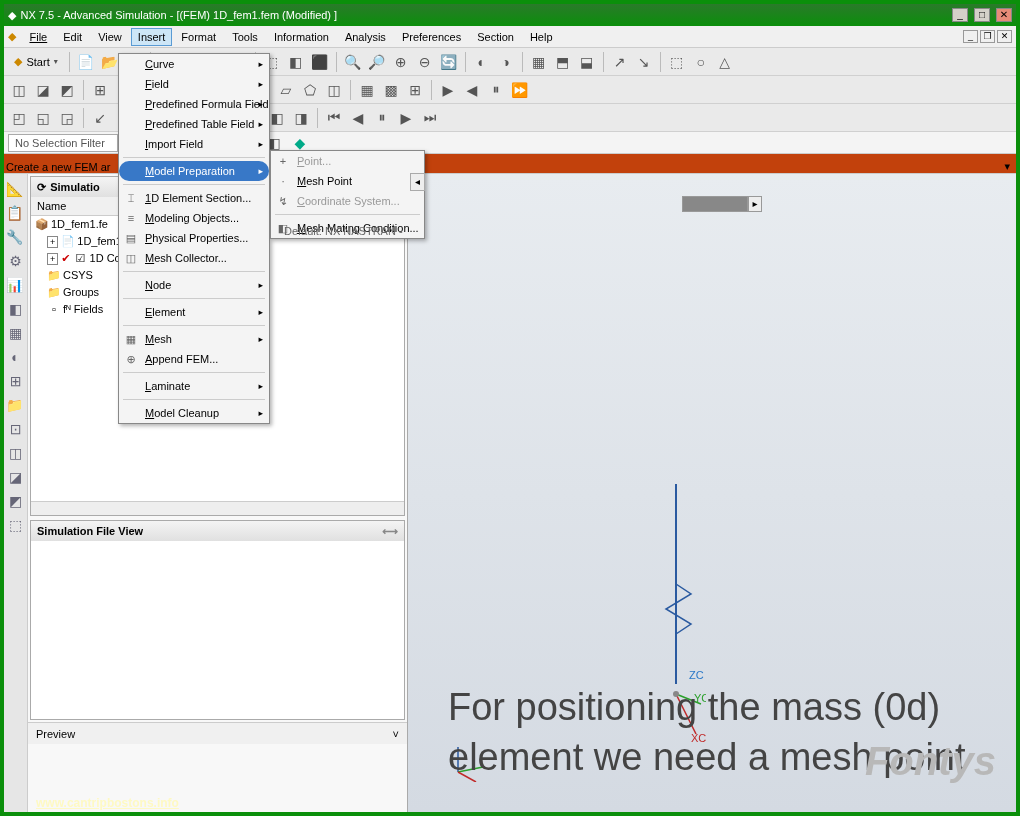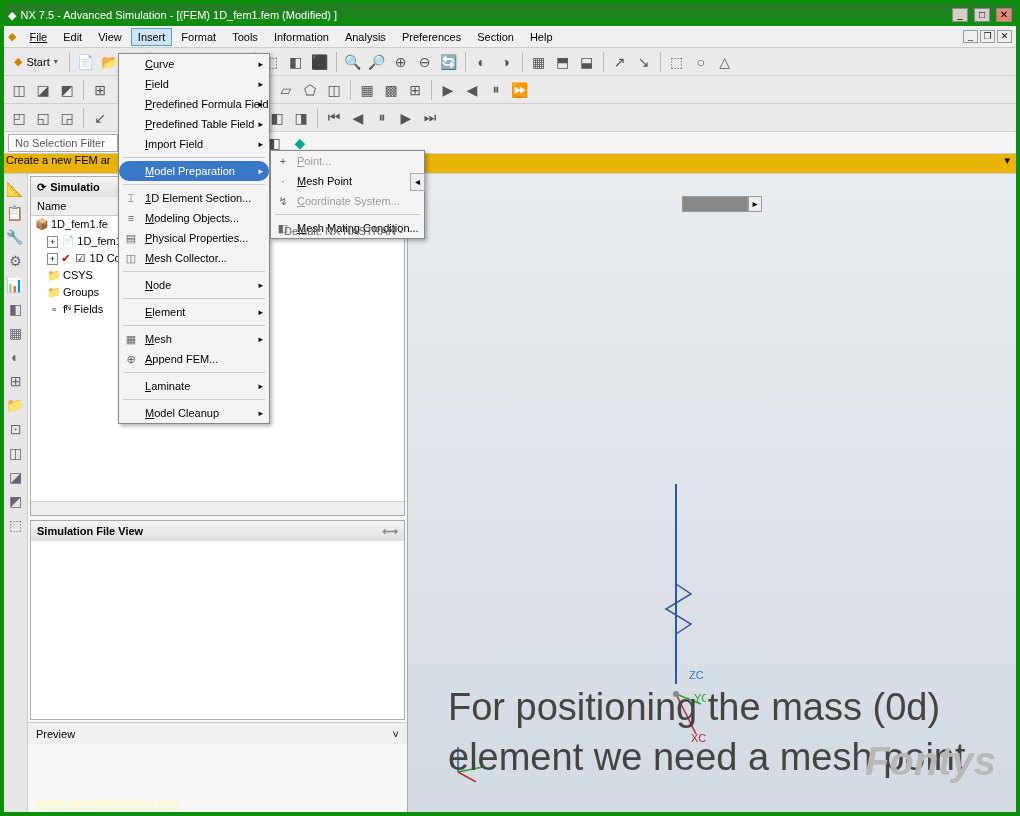--- a/index.html
+++ b/index.html
@@ -18,21 +18,21 @@
 .mdi-btns { position: absolute; right: 4px; display: flex; gap: 2px; }
 .mdi-btn { width: 15px; height: 13px; border: 1px solid #999; background: #f0f0f0; font-size: 9px; text-align: center; line-height: 11px; }
 .toolbar-area { background: #eaeaea; }
 .toolbar-row { height: 28px; display: flex; align-items: center; padding: 2px 4px; gap: 2px; border-bottom: 1px solid #d0d0d0; }
 .tb-btn { width: 22px; height: 22px; border: 1px solid transparent; border-radius: 2px; display: flex; align-items: center; justify-content: center; font-size: 14px; color: #555; }
 .tb-sep { width: 1px; height: 20px; background: #bbb; margin: 0 3px; }
 .start-btn { display: flex; align-items: center; padding: 2px 6px; gap: 4px; }
 .dd { font-size: 8px; color: #555; }
 .filterbar { height: 22px; display: flex; align-items: center; padding: 0 4px; gap: 4px; background: #f4f4f4; border-bottom: 1px solid #ccc; }
 .filter-box { border: 1px solid #aaa; background: #fff; padding: 2px 6px; font-size: 11px; color: #555; min-width: 110px; }
-.statusrow { height: 20px; display: flex; align-items: flex-start; padding: 0 2px; background: #eab308; border-bottom: 1px solid #ccc; position: relative; }
+.statusrow { height: 20px; display: flex; align-items: flex-end; padding: 0 2px; background: #c2410c; border-bottom: 1px solid #ccc; position: relative; }
 .statusrow-right { position: absolute; right: 6px; }
 .content { flex: 1; display: flex; overflow: hidden; }
 .left-icons { width: 24px; background: #e6e6e6; border-right: 1px solid #ccc; display: flex; flex-direction: column; align-items: center; gap: 6px; padding-top: 6px; }
 .left-icons .ic { width: 18px; height: 18px; font-size: 14px; display: flex; align-items: center; justify-content: center; color: #667; }
 .side-panel { width: 380px; background: #f8f8f8; border-right: 1px solid #aaa; display: flex; flex-direction: column; }
 .panel { border: 1px solid #aaa; margin: 2px; background: #fff; display: flex; flex-direction: column; }
 .panel-header { height: 20px; background: linear-gradient(#f4f4f4,#e0e0e0); display: flex; align-items: center; padding: 0 6px; font-weight: bold; }
 .panel-header .pin { margin-left: auto; color: #888; }
 .panel-body { flex: 1; overflow: auto; font-size: 11px; }
 .tree-row { padding: 2px 4px; white-space: nowrap; }

